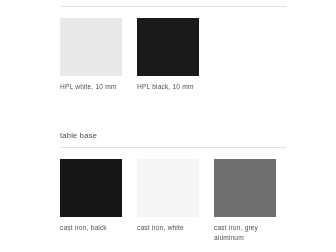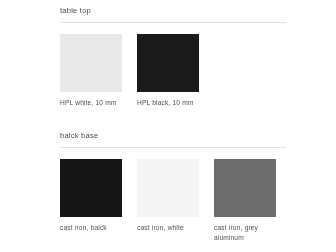--- a/index.html
+++ b/index.html
@@ -90,39 +90,38 @@
     word-spacing: 0.2px;
   }
 </style>
 </head>
 <body style="background-color: rgb(255, 255, 255);">
 
 <div class="panel">
   <div class="content">
 
     <div class="section section-top">
-      <div class="section-title" style="color: rgb(74, 74, 74);">table top</div>
       <div class="divider" style="background-color: rgb(226, 226, 226);"></div>
       <div class="swatch-row">
 
         <div class="swatch-item col-0">
           <span class="swatch-chip" style="background-color: rgb(233, 233, 234);"></span>
           <span class="swatch-label" style="color: rgb(80, 80, 79);">HPL white, 10 mm</span>
         </div>
 
         <div class="swatch-item col-1">
           <span class="swatch-chip" style="background-color: rgb(26, 26, 26);"></span>
           <span class="swatch-label" style="color: rgb(80, 80, 79);">HPL black, 10 mm</span>
         </div>
 
       </div>
     </div>
 
     <div class="section section-base">
-      <div class="section-title" style="color: rgb(74, 74, 74);">balck base</div>
+      <div class="section-title" style="color: rgb(74, 74, 74);">table base</div>
       <div class="divider" style="background-color: rgb(226, 226, 226);"></div>
       <div class="swatch-row">
 
         <div class="swatch-item col-0">
           <span class="swatch-chip" style="background-color: rgb(22, 22, 22);"></span>
           <span class="swatch-label" style="color: rgb(80, 80, 79);">cast iron, balck</span>
         </div>
 
         <div class="swatch-item col-1">
           <span class="swatch-chip" style="background-color: rgb(245, 245, 246);"></span>

